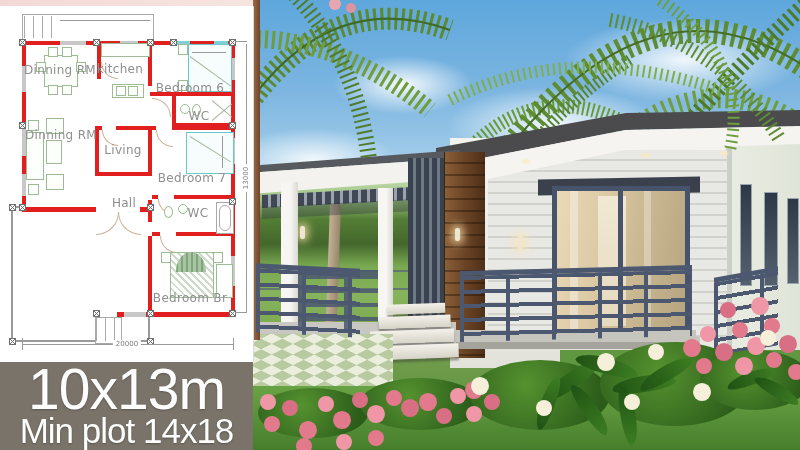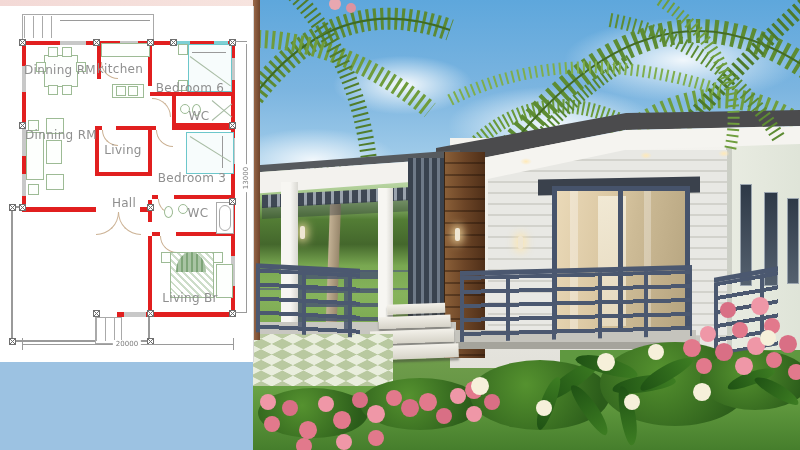--- a/index.html
+++ b/index.html
@@ -331,22 +331,26 @@
     <div class="g" style="left:22px;top:332px;width:1px;height:12px;"></div>
     <div class="g" style="left:233px;top:332px;width:1px;height:12px;"></div>
     <span class="dimlbl" style="left:127px;top:338px;">20000</span>
 
     <span class="lbl" style="left:60px;top:64px;">Dinning RM</span>
     <span class="lbl" style="left:120px;top:63px;">kitchen</span>
     <span class="lbl" style="left:190px;top:82px;">Bedroom 6</span>
     <span class="lbl" style="left:199px;top:110px;">WC</span>
     <span class="lbl" style="left:61px;top:129px;">Dinning RM</span>
     <span class="lbl" style="left:123px;top:144px;">Living</span>
-    <span class="lbl" style="left:192px;top:172px;">Bedroom 3</span>
+    <span class="lbl" style="left:192px;top:172px;">Bedroom 7</span>
     <span class="lbl" style="left:124px;top:197px;">Hall</span>
     <span class="lbl" style="left:198px;top:207px;">WC</span>
-    <span class="lbl" style="left:190px;top:292px;">Living Br</span>
+    <span class="lbl" style="left:190px;top:292px;">Bedroom Br</span>
   </div>
 
   <div id="plan-topstrip"></div>
 
+  <div id="banner">
+    <span class="l1">10x13m</span>
+    <span class="l2">Min plot 14x18</span>
+  </div>
 
 </div>
 
 </body></html>

